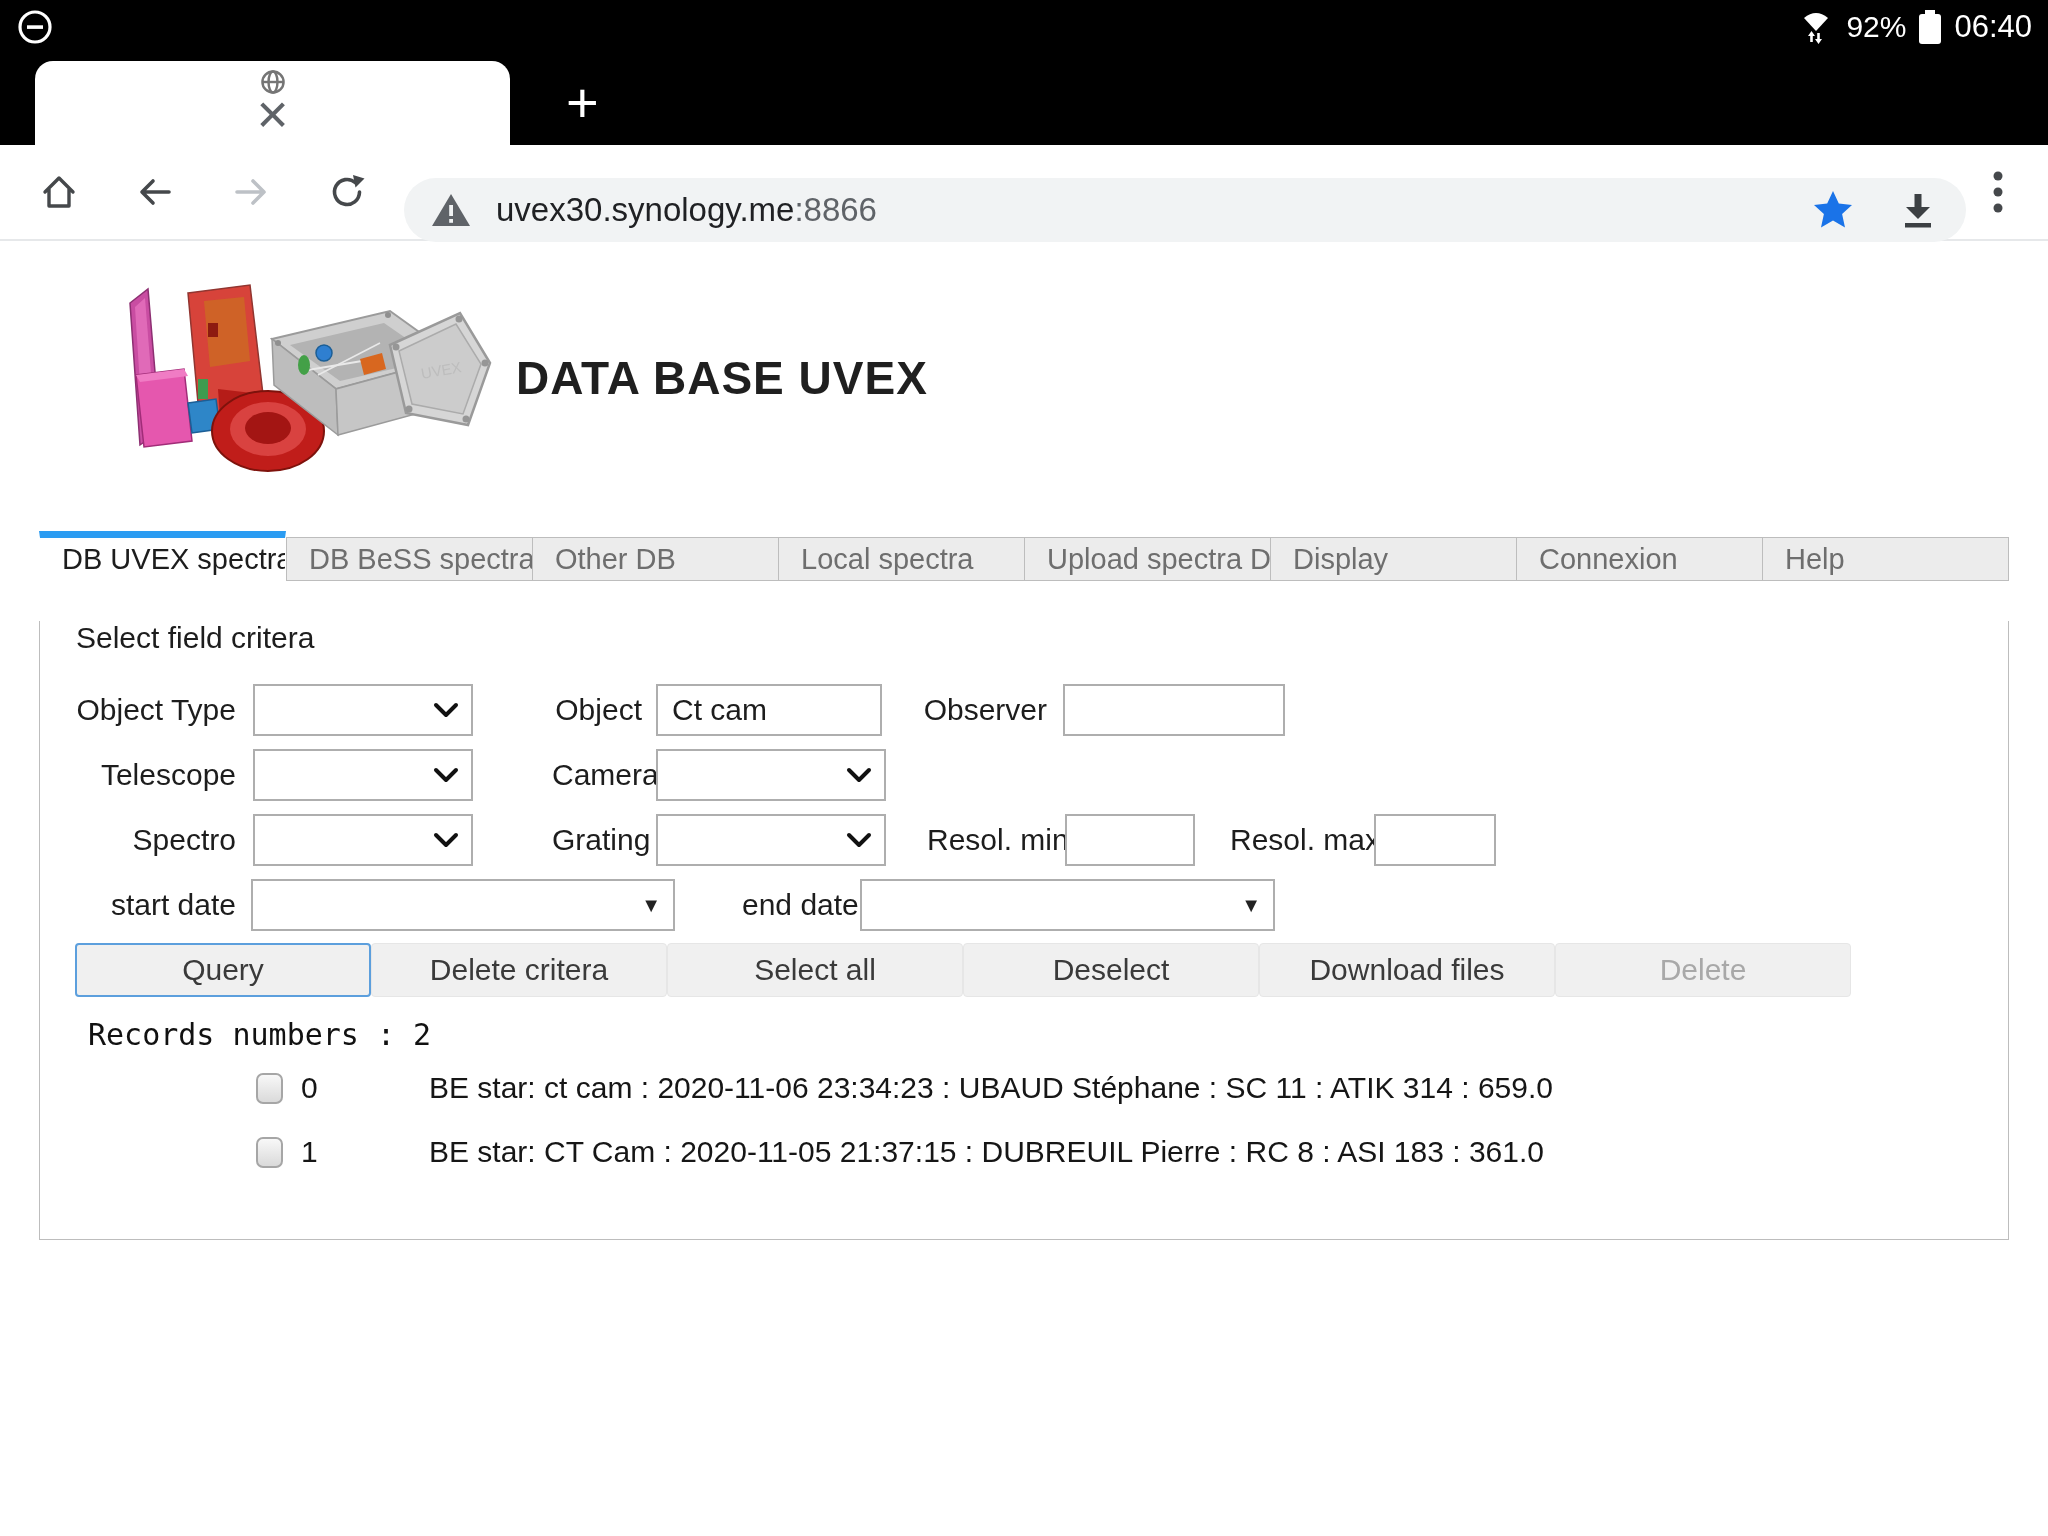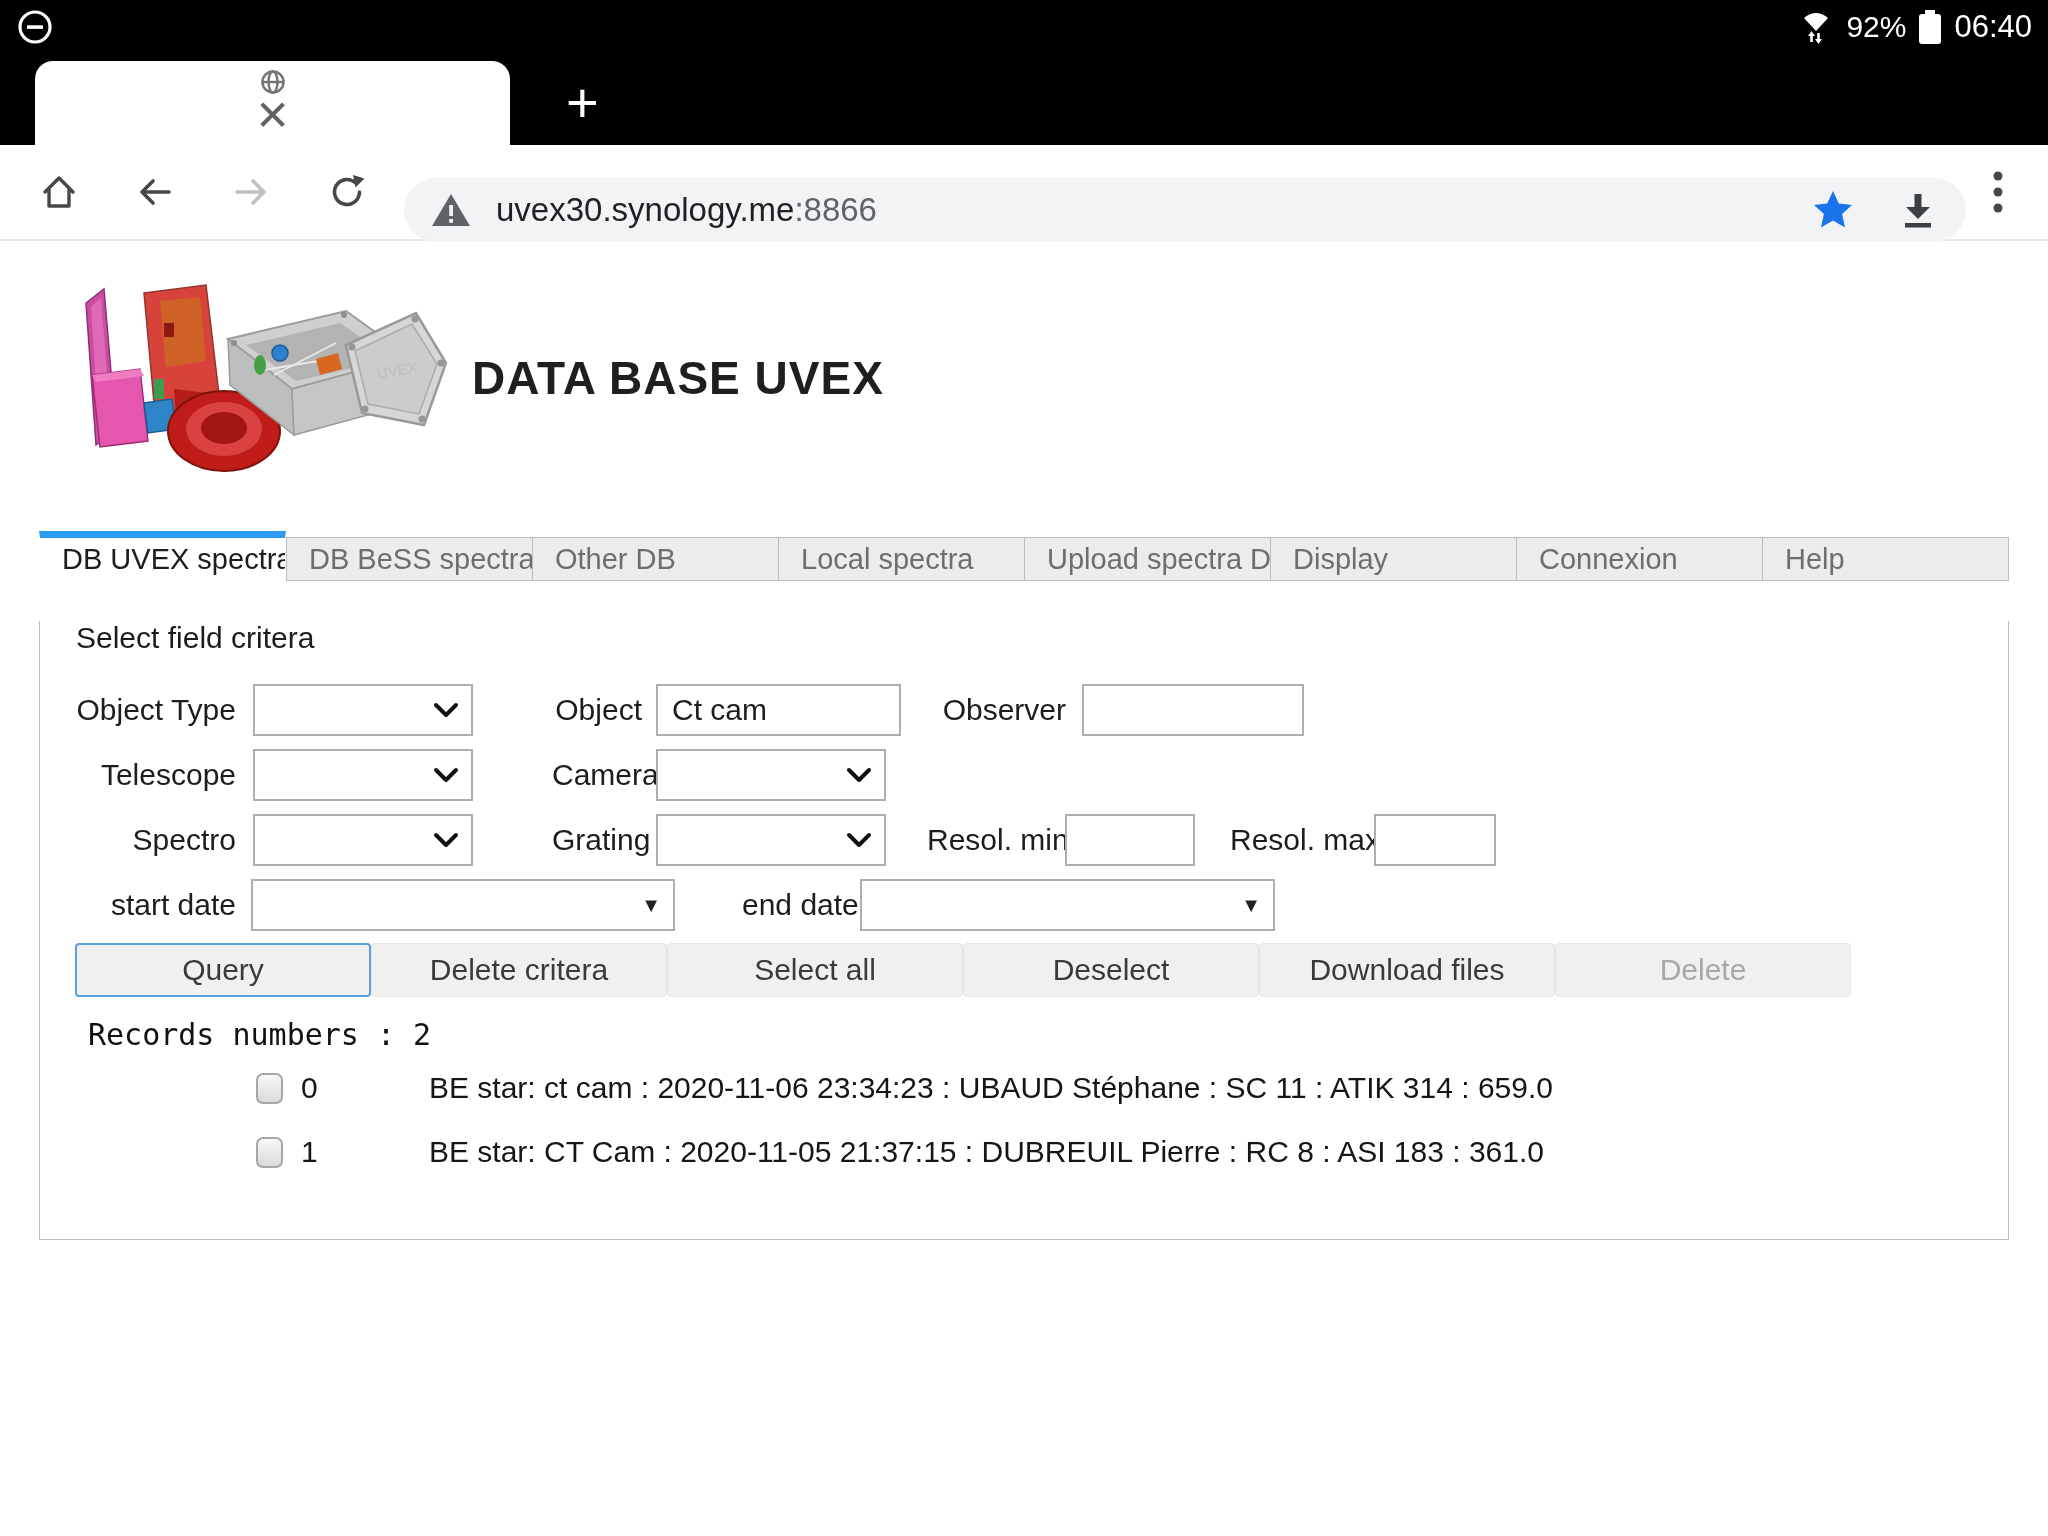--- a/index.html
+++ b/index.html
@@ -21,21 +21,21 @@
   
   .nav-bar{height:96px;background:#fff;display:flex;align-items:center;padding:0 44px 0 38px;border-bottom:2px solid #e6e8ea;box-sizing:border-box;}
   .nav-icon{width:42px;height:42px;flex:none;}
   .nav-icon + .nav-icon{margin-left:54px;}
   .url-pill{flex:1;height:64px;background:#f1f3f4;border-radius:32px;display:flex;align-items:center;margin-left:36px;padding:0 26px;box-sizing:border-box;margin-top:36px;}
   .url-text{font-size:33px;color:#202124;margin-left:24px;white-space:nowrap;}
   .url-port{color:#5f6368;}
   .pill-spacer{flex:1;}
   .menu-dots{margin-left:26px;flex:none;}
   
-  .header-row{display:flex;align-items:center;margin-top:42px;height:190px;}
+  .header-row{display:flex;align-items:center;margin-top:42px;height:190px;padding-left:44px;}
   .logo{margin-left:78px;width:370px;height:190px;flex:none;}
   .page-title{margin-left:24px;font-size:46px;font-weight:700;color:#1f1f1f;letter-spacing:1px;}
   
   .page-tabs{display:flex;margin:58px 39px 0 39px;position:relative;z-index:2;}
   .ptab{flex:1;height:44px;margin-top:6px;box-sizing:border-box;display:flex;align-items:center;padding-left:22px;
         font-size:29px;color:#6e6e6e;background:#ececec;border:1px solid #bdbdbd;border-left:none;
         border-bottom:1px solid #bdbdbd;white-space:nowrap;overflow:hidden;}
   .ptab:nth-child(2){border-left:1px solid #bdbdbd;}
   .ptab.active{flex:1;height:50px;margin-top:0;background:#fff;color:#1d1d1d;
         border:1px solid #fff;border-top:7px solid #2b9cf2;border-bottom:1px solid #fff;}
@@ -194,21 +194,21 @@
   <div class="section-label">Select field critera</div>
 
   <div class="form-row first">
     <span class="flabel" style="width:196px">Object Type</span>
     <div class="fselect" style="margin-left:17px;width:220px">
       <svg width="26" height="16" viewBox="0 0 26 16">
           <polyline points="3,3 13,13 23,3" fill="none" stroke="#111" stroke-width="4" stroke-linecap="round" stroke-linejoin="round"></polyline>
         </svg>
     </div>
     <span class="flabel" style="margin-left:79px;width:90px">Object</span>
-    <input class="ftext" style="margin-left: 14px; width: 245px;" value="Ct cam">
+    <input class="ftext" style="margin-left: 14px; width: 226px;" value="Ct cam">
     <span class="flabel" style="margin-left:40px;width:125px">Observer</span>
     <input class="ftext" style="margin-left: 16px; width: 222px;" value="">
   </div>
 
   <div class="form-row">
     <span class="flabel" style="width:196px">Telescope</span>
     <div class="fselect" style="margin-left:17px;width:220px">
       <svg width="26" height="16" viewBox="0 0 26 16">
           <polyline points="3,3 13,13 23,3" fill="none" stroke="#111" stroke-width="4" stroke-linecap="round" stroke-linejoin="round"></polyline>
         </svg>

